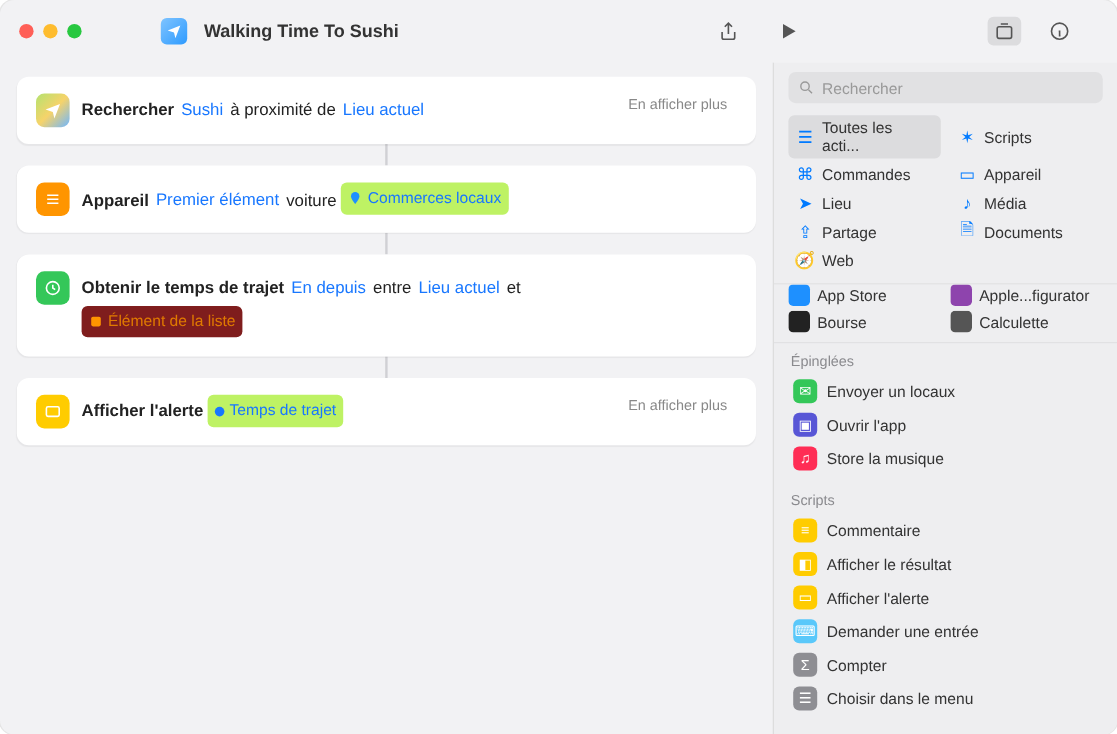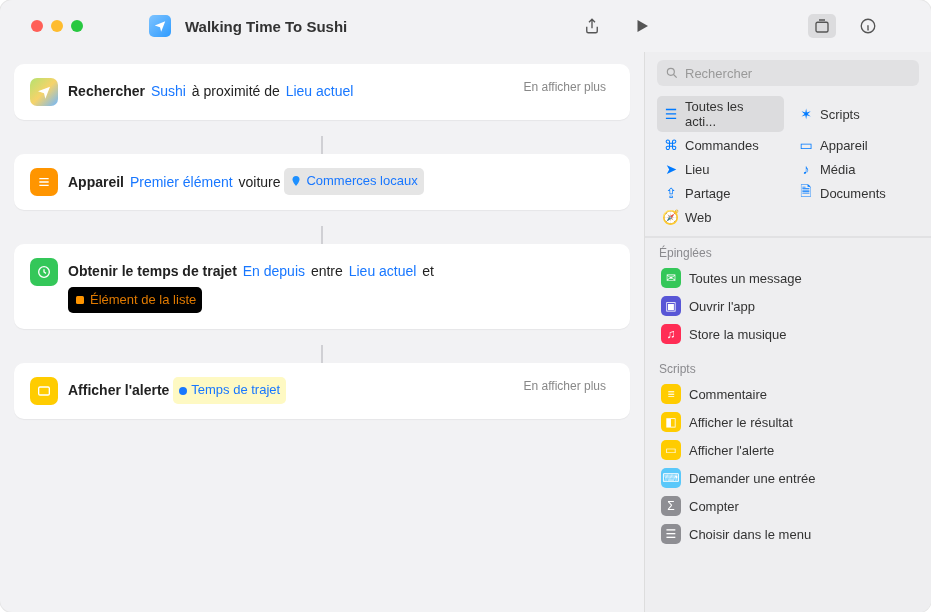--- a/index.html
+++ b/index.html
@@ -1,18 +1,18 @@
 <!DOCTYPE html>
 <html><head>
 <meta charset="utf-8">
 <style>
 * { box-sizing: border-box; margin: 0; padding: 0; }
 body { font-family: -apple-system, BlinkMacSystemFont, "Helvetica Neue", sans-serif; background: #fff; }
 .window { width: 931px; height: 612px; background: #f2f2f4; border-radius: 12px; overflow: hidden; display: flex; flex-direction: column; box-shadow: 0 0 0 1px rgba(0,0,0,0.1); position: relative; }
-.titlebar { height: 52px; display: flex; align-items: center; padding: 0 31px; gap: 8px; }
+.titlebar { height: 52px; display: flex; align-items: center; padding: 0 16px; gap: 8px; }
 .traffic { display: flex; gap: 8px; margin-right: 58px; }
 .dot { width: 12px; height: 12px; border-radius: 50%; }
 .dot.red { background: #ff5f57; }
 .dot.yellow { background: #febc2e; }
 .dot.green { background: #28c840; }
 .app-icon { width: 22px; height: 22px; border-radius: 5px; background: linear-gradient(135deg,#7fc4ff,#2e9bff); display:flex;align-items:center;justify-content:center;font-size:12px;color:#fff;}
 .title { font-weight: 600; font-size: 15px; color: #333; margin-left: 6px; }
 .titlebar-right { margin-left: auto; display: flex; gap: 22px; align-items: center; color: #555; padding-right: 12px; }
 .titlebar-right svg, .titlebar-right .glyph { width: 18px; height: 18px; }
 .sidebar-toolbar { display:flex; gap: 18px; align-items:center; color:#555; padding-right: 6px;}
@@ -28,30 +28,30 @@
 .section-label { font-size: 12px; color: #8a8a8e; padding: 8px 14px 4px 14px; font-weight: 500;}
 .apps-grid { display:grid; grid-template-columns: 1fr 1fr; gap: 4px 8px; padding: 0 12px 8px 12px; font-size: 13px; color:#333; overflow:hidden; max-height: 58px;}
 .app-item { display:flex; align-items:center; gap:6px; white-space:nowrap; overflow:hidden; text-overflow:ellipsis;}
 .app-item .ai { width:18px;height:18px;border-radius:4px; flex-shrink:0;}
 .scroll-area { flex:1; overflow:auto; border-top: 1px solid #e1e1e3;}
 .list { padding: 0 12px 6px 12px; }
 .list-item { display:flex; align-items:center; gap:8px; padding: 4px 4px; font-size:13px; color:#333; border-radius:4px;}
 .list-item .li-icon { width:20px; height:20px; border-radius:5px; display:flex;align-items:center;justify-content:center; color:#fff; font-size:12px; flex-shrink:0;}
 
 .action { background: #fff; border-radius: 10px; box-shadow: 0 1px 1px rgba(0,0,0,0.05); padding: 14px 16px; display:flex; align-items:flex-start; gap:10px; position:relative; margin-bottom: 0;}
-.actions-stack > .action { margin-bottom: 16px; }
+.actions-stack > .action { margin-bottom: 0; }
 .actions-stack .conn { display:flex; justify-content:center;}
 .actions-stack .conn div{ width:2px; height:18px; background:#d0d0d4;}
 .act-icon { width:28px; height:28px; border-radius:7px; display:flex;align-items:center;justify-content:center;color:#fff;font-size:15px; flex-shrink:0;}
 .act-body { flex:1; font-size: 14px; color:#222; line-height: 1.9;}
 .act-body .lbl { font-weight: 600; }
 .pill { color: #1877ff; padding: 0 2px; font-weight: 500;}
-.pill-chip { background: #e5e5e5; border-radius: 5px; padding: 1px 6px; display:inline-flex; align-items:center; gap:4px; font-size:13px; color:#1877ff; font-weight:500;}
-.pill-chip.orange { background:#000000; color:#e07a00;}
-.pill-chip.blue-badge { background:#fef9c3; }
+.pill-chip { background: #bef264; border-radius: 5px; padding: 1px 6px; display:inline-flex; align-items:center; gap:4px; font-size:13px; color:#1877ff; font-weight:500;}
+.pill-chip.orange { background:#7f1d1d; color:#e07a00;}
+.pill-chip.blue-badge { background:#bef264; }
 .pill-chip .dot-ic { width:12px;height:12px; display:inline-block;}
 .more { color:#888; font-size:12px; position:absolute; right:24px; top:16px; cursor:default;}
 .plain { color:#222; }
 .maps-ic { background: linear-gradient(135deg,#b4e26f,#f6d36a,#6fb6ff); }
 .orange-ic { background: #ff9500; }
 .green-ic { background: #34c759; }
 .yellow-ic { background: #ffcc00; }
 .titlebar-right .tb-btn, .sidebar-toolbar .tb-btn { width: 28px; height:24px; display:flex;align-items:center;justify-content:center; border-radius:5px; color:#555; cursor:default;}
 .sidebar-toolbar .tb-btn.active { background: #dcdcde; }
 </style>
@@ -230,27 +230,45 @@
           </div>
         <div class="cat">
             <span class="ci">🗎</span>
             <span>Documents</span>
           </div>
         <div class="cat">
             <span class="ci">🧭</span>
             <span>Web</span>
           </div>
       </div>
+      <div class="apps-grid">
+        <div class="app-item">
+            <span class="ai" style="background:#1e90ff"></span>
+            <span>App Store</span>
+          </div>
+        <div class="app-item">
+            <span class="ai" style="background:#8e44ad"></span>
+            <span>Apple...figurator</span>
+          </div>
+        <div class="app-item">
+            <span class="ai" style="background:#222"></span>
+            <span>Bourse</span>
+          </div>
+        <div class="app-item">
+            <span class="ai" style="background:#555"></span>
+            <span>Calculette</span>
+          </div>
+      </div>
 
       <div class="scroll-area">
         <div class="section-label">Épinglées</div>
         <div class="list">
           <div class="list-item">
               <span class="li-icon" style="background:#34c759">✉</span>
-              <span>Toutes un message</span>
+              <span>Envoyer un locaux</span>
             </div>
           <div class="list-item">
               <span class="li-icon" style="background:#5856d6">▣</span>
               <span>Ouvrir l'app</span>
             </div>
           <div class="list-item">
               <span class="li-icon" style="background:#ff2d55">♫</span>
               <span>Store la musique</span>
             </div>
         </div>

